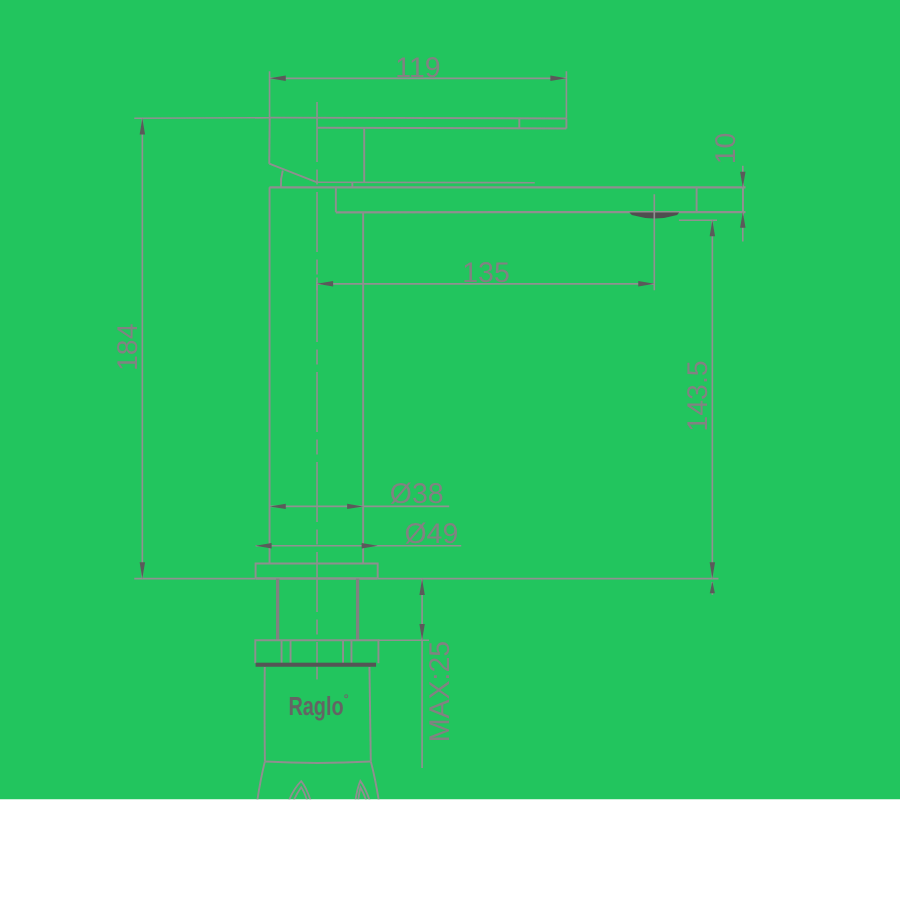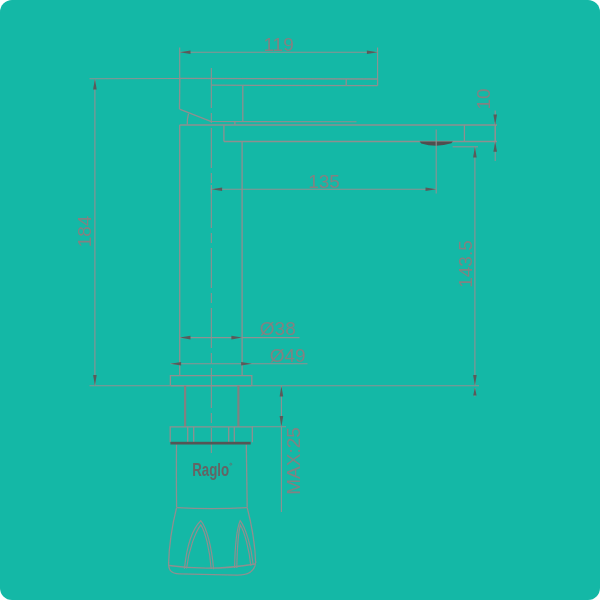--- a/index.html
+++ b/index.html
@@ -1,16 +1,16 @@
 <!DOCTYPE html>
 <html><head>
 <meta charset="utf-8">
 <style>
   html,body{margin:0;padding:0;background:#ffffff;}
-  .page{width:600px;height:600px;position:relative;background:#14b8a6;overflow:hidden;border-radius:12px;}
+  .page{width:600px;height:533px;position:relative;background:#22c55e;overflow:hidden;}
   svg{position:absolute;left:0;top:0;}
   text{font-family:"Liberation Sans",sans-serif;}
 </style>
 </head>
 <body>
 <div class="page">
 <svg width="600" height="600" viewBox="0 0 600 600" fill="none">
   <g stroke="#8f8f8f" stroke-width="1.3" fill="none" stroke-linecap="butt">
 
     <path d="M179.8,78.4 L377.6,79.0"></path>

